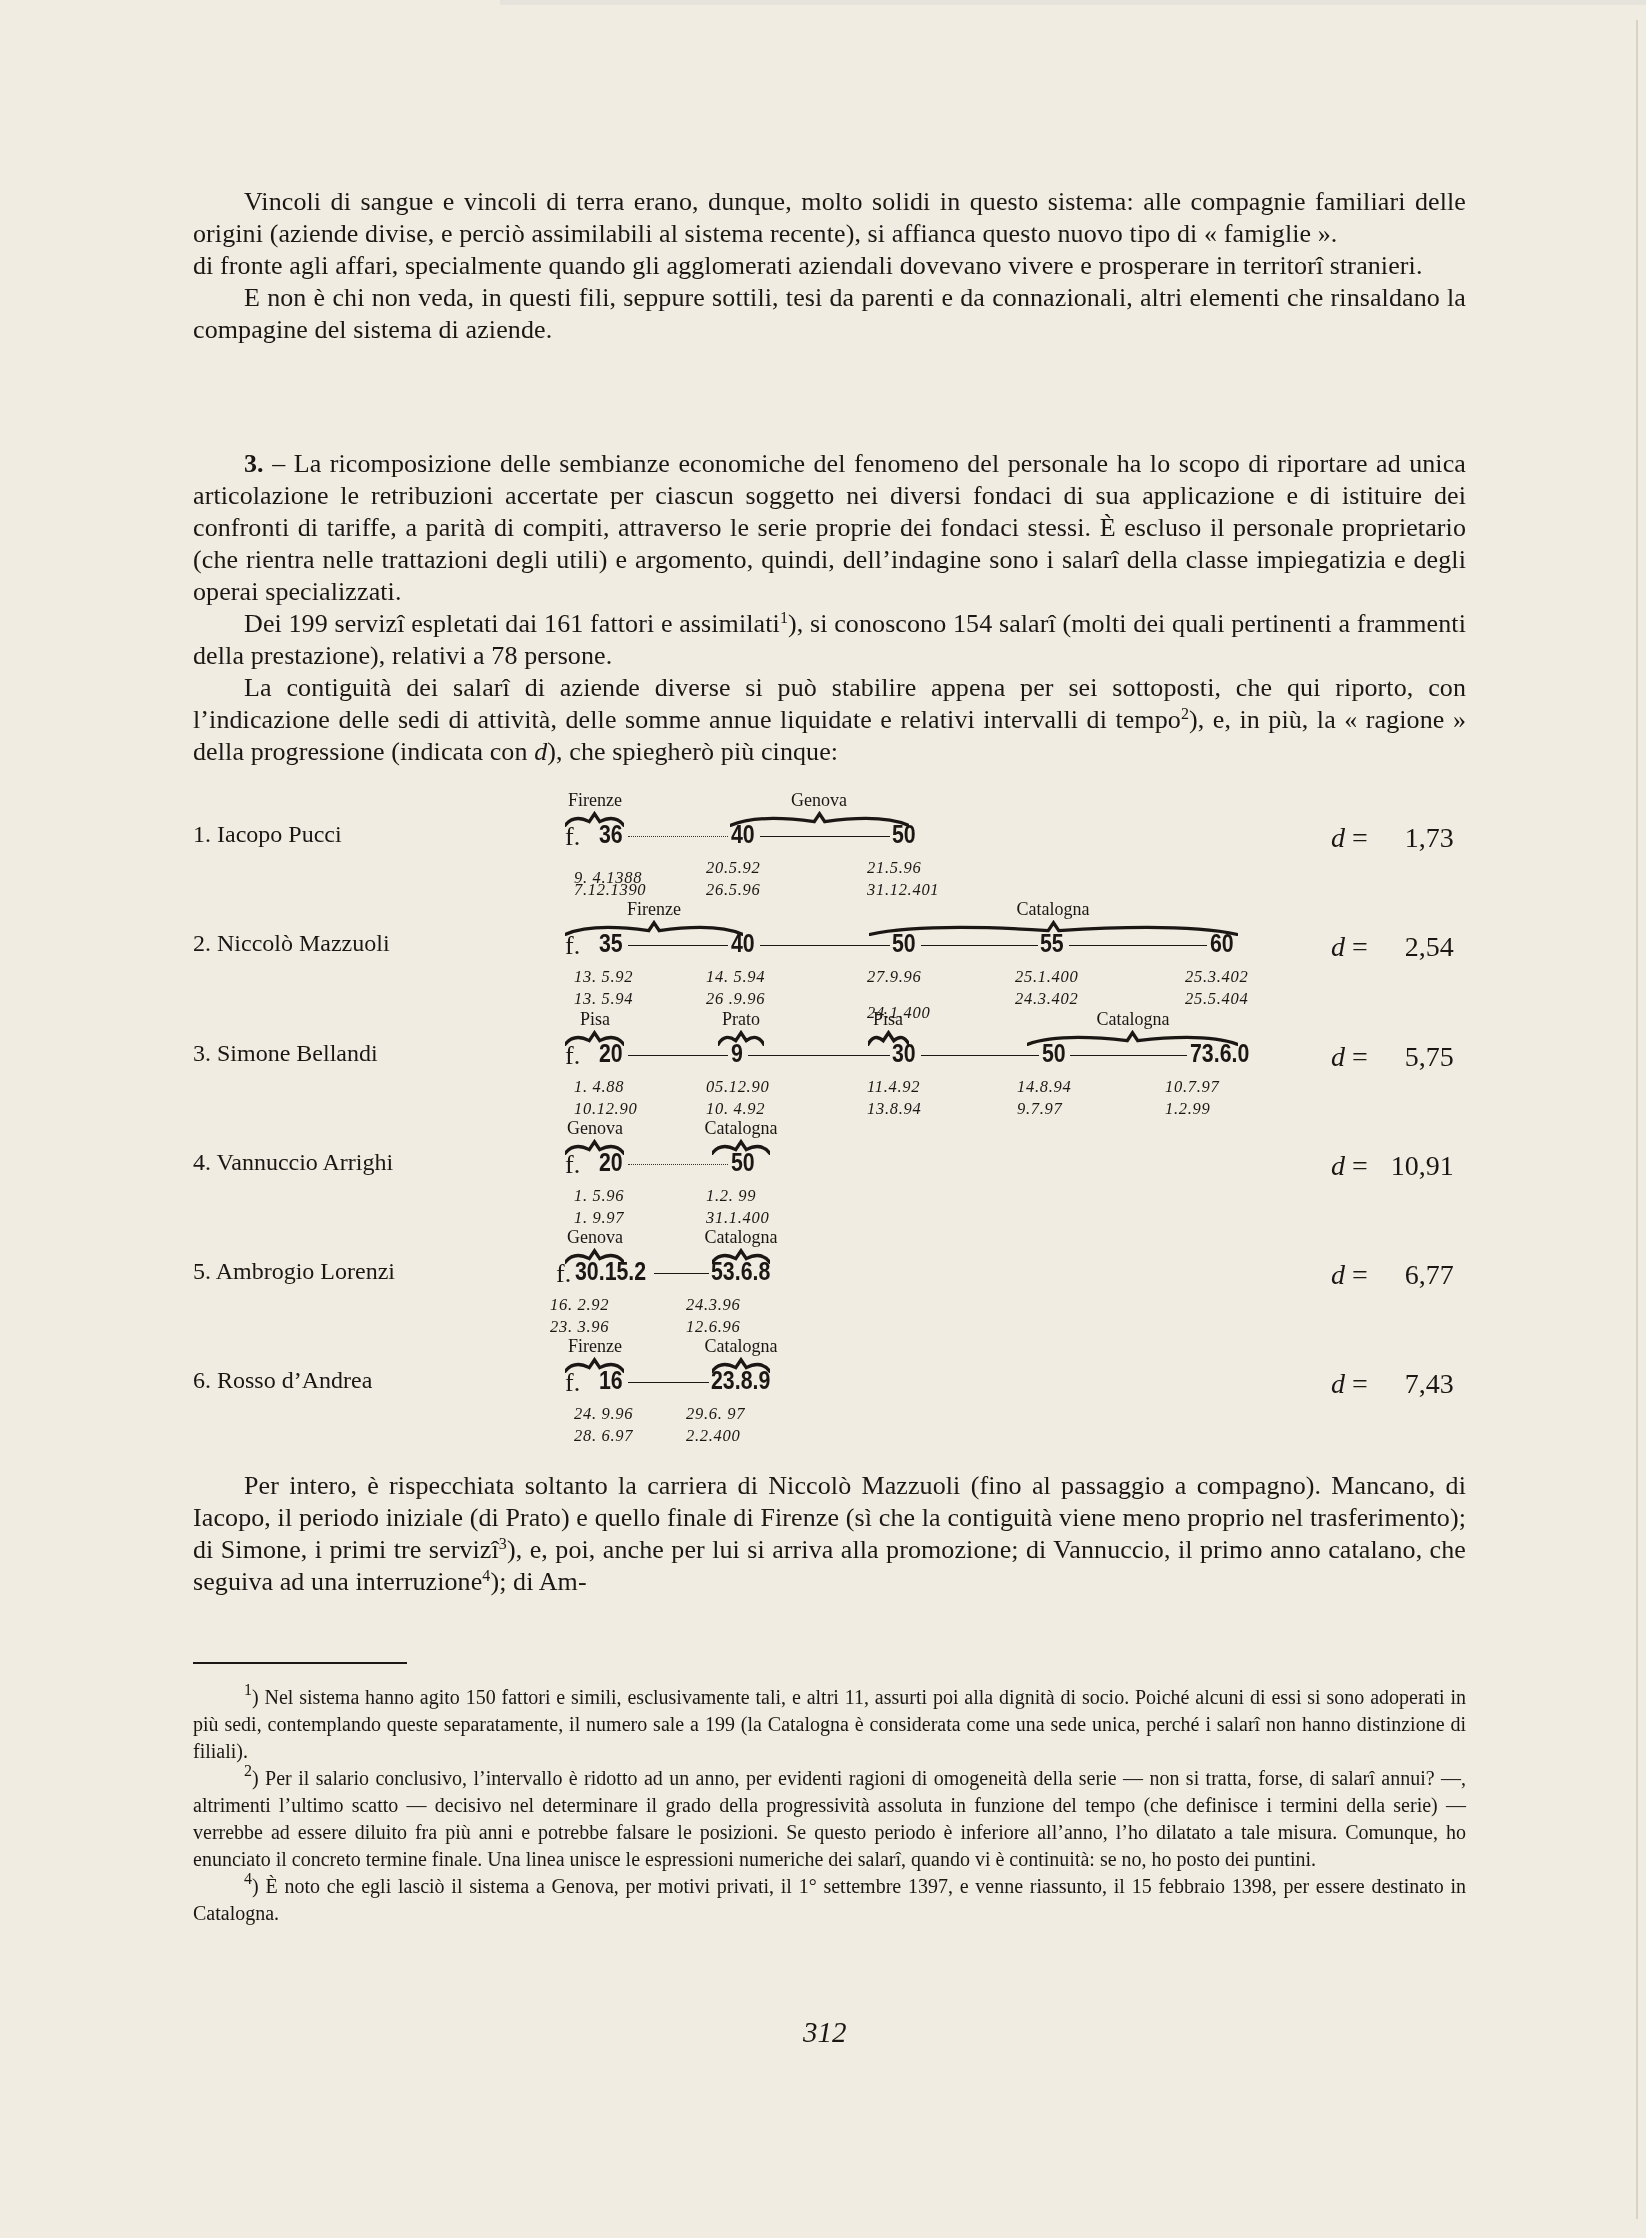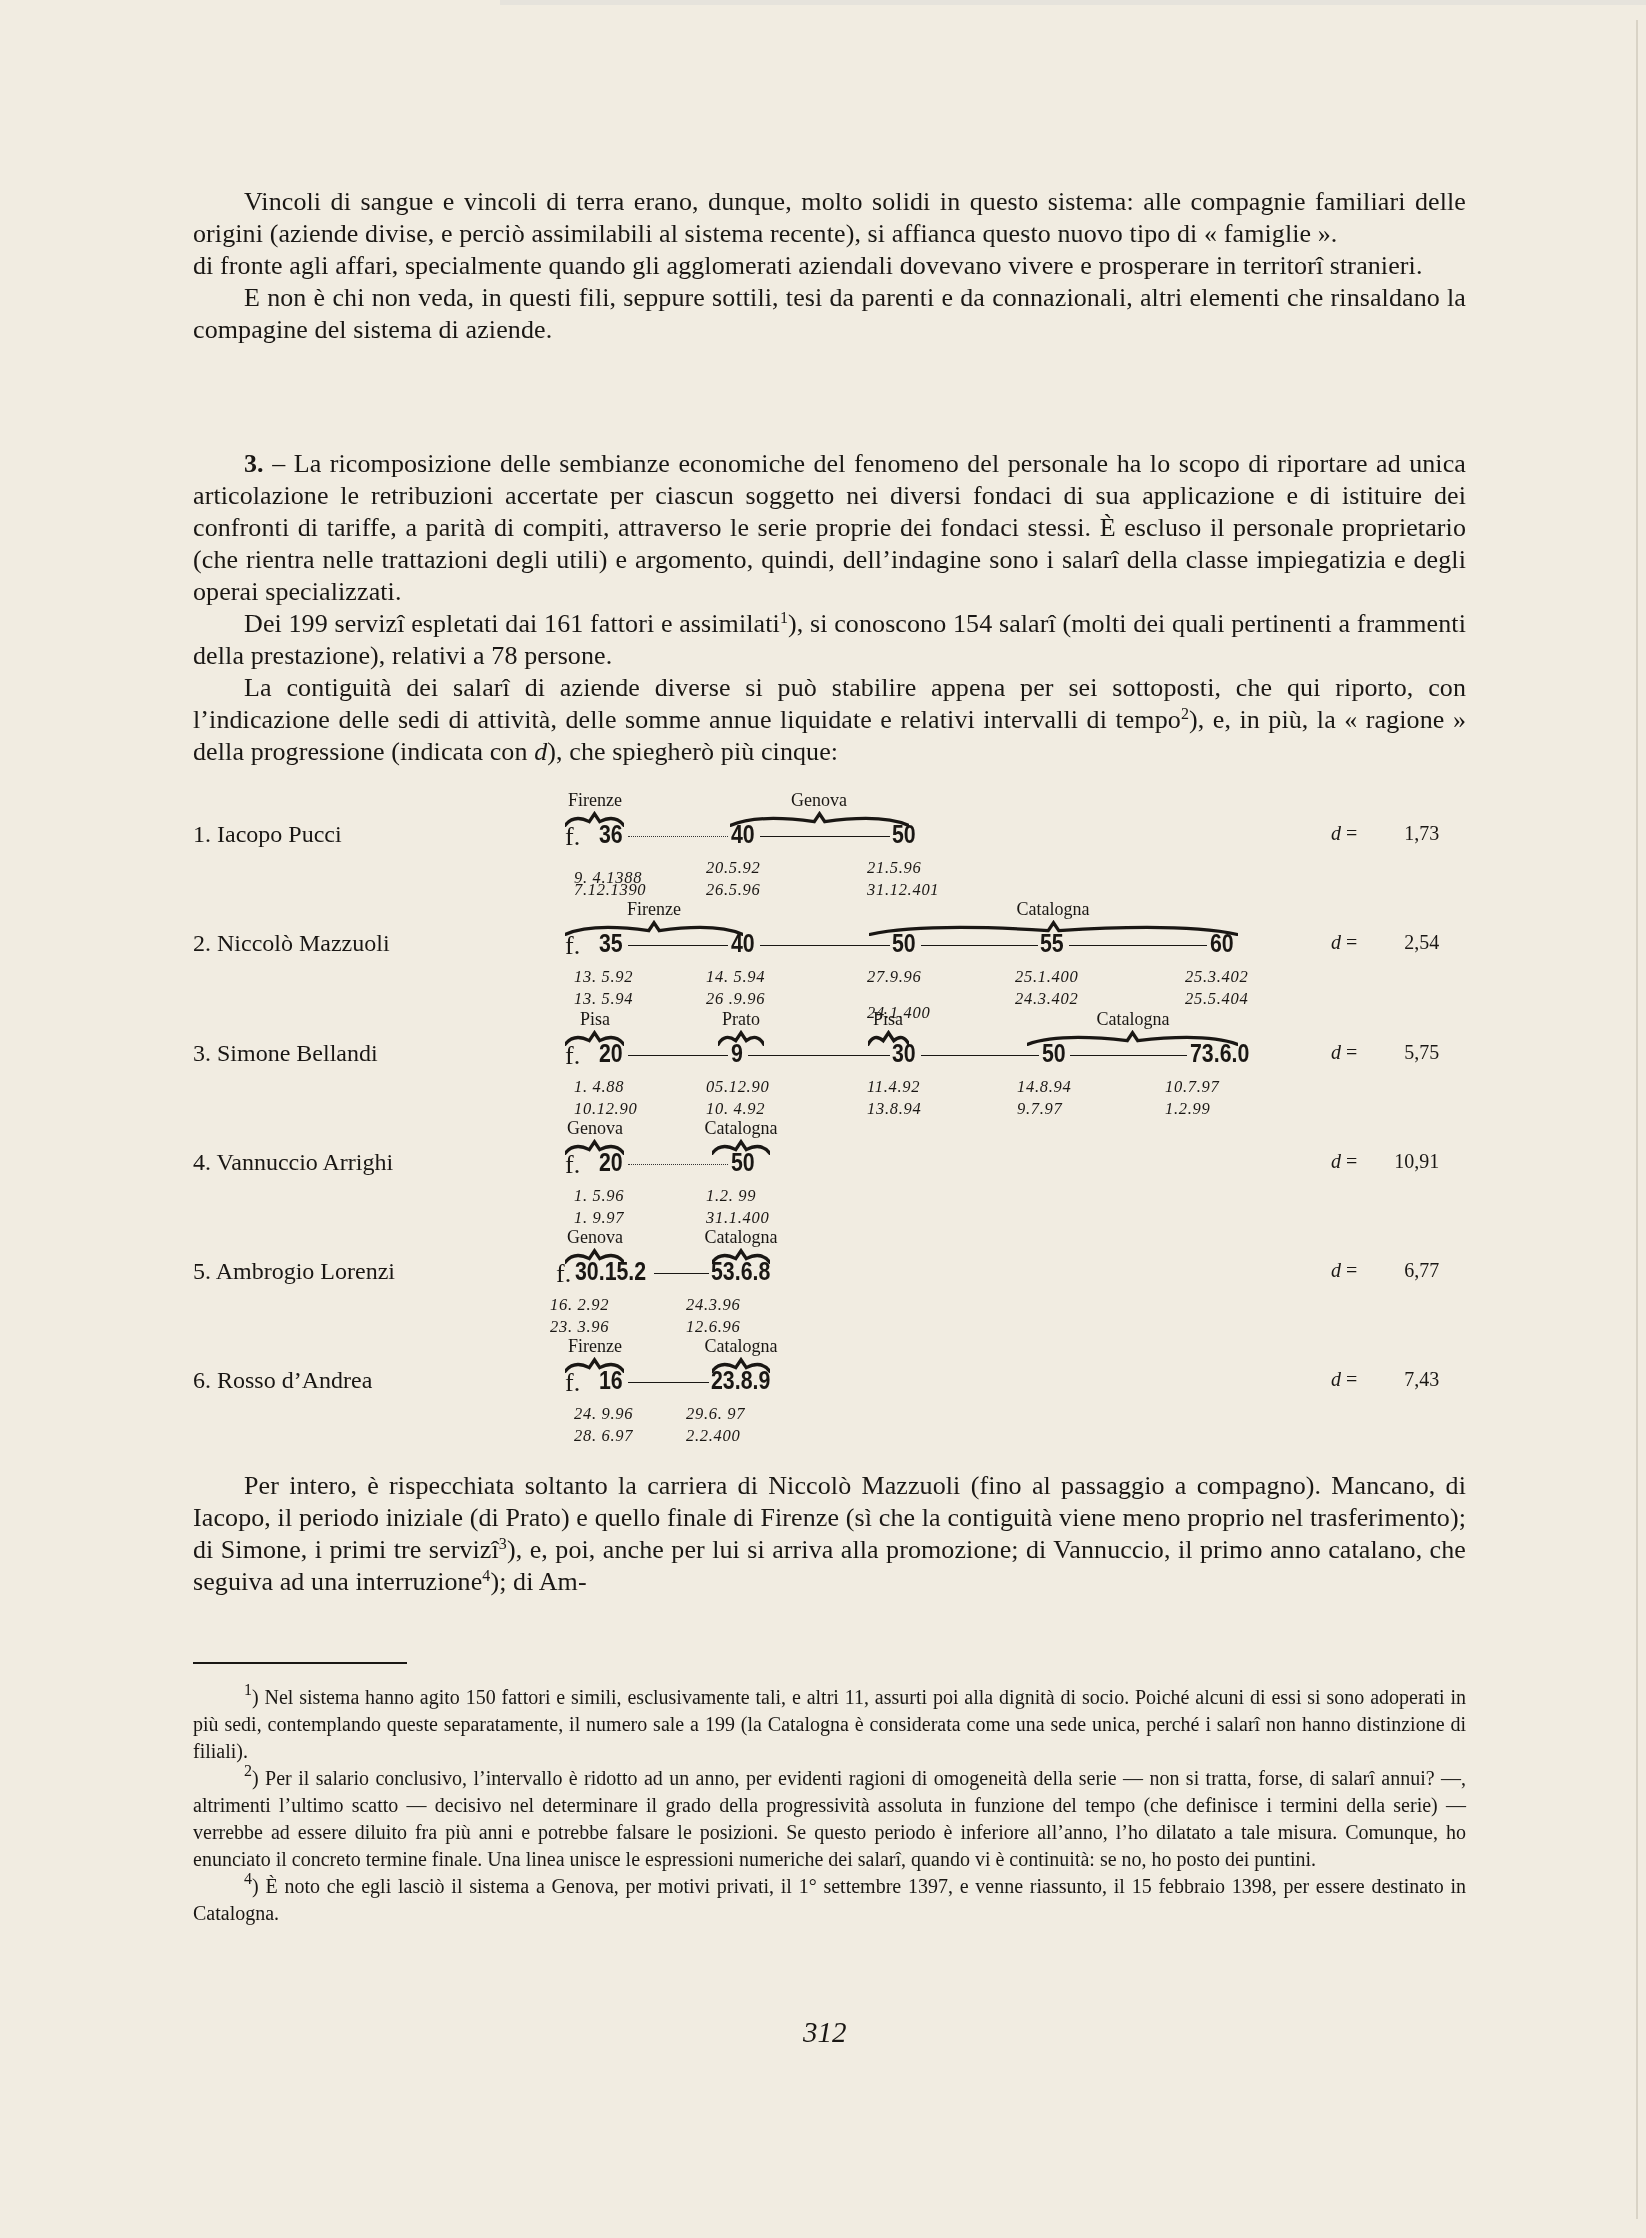--- a/index.html
+++ b/index.html
@@ -25,21 +25,21 @@
   .row { position:absolute; left:0; width:1646px; height:109px; }
   .row-name { position:absolute; left:193px; font-size:24px; white-space:nowrap; }
   .place { position:absolute; font-size:18px; text-align:center; white-space:nowrap; transform:translateX(-50%); }
   .brace { position:absolute; }
   .fmark { position:absolute; font-size:26px; font-weight:bold; }
   .val { position:absolute; font-size:26px; font-weight:bold; white-space:nowrap; font-family:"Liberation Sans Narrow","Liberation Sans", sans-serif; transform:scaleX(0.82); transform-origin:left center; }
   .date { position:absolute; font-size:16.5px; font-style:italic; white-space:nowrap; letter-spacing:0.7px; }
   .conn { position:absolute; height:0; }
   .conn.solid { border-top:1.3px solid #1a1714; }
   .conn.dotted { border-top:1.3px dotted #333; }
-  .dval { position:absolute; left:1331px; font-size:20px; white-space:nowrap; }
+  .dval { position:absolute; left:1331px; font-size:28px; white-space:nowrap; }
   .dval i { font-style:italic; }
   .footnotes { position:absolute; left:193px; width:1273px; }
   .fn { font-size:20px; line-height:27px; margin:0; text-align:justify; text-indent:51px; }
   .fn-rule { position:absolute; left:193px; width:214px; height:2px; background:#1a1714; }
   .page-number { position:absolute; left:803px; top:2016px; font-size:29px; font-style:italic; }
 </style>
 </head>
 <body>
 
 <div class="page-top"></div>

